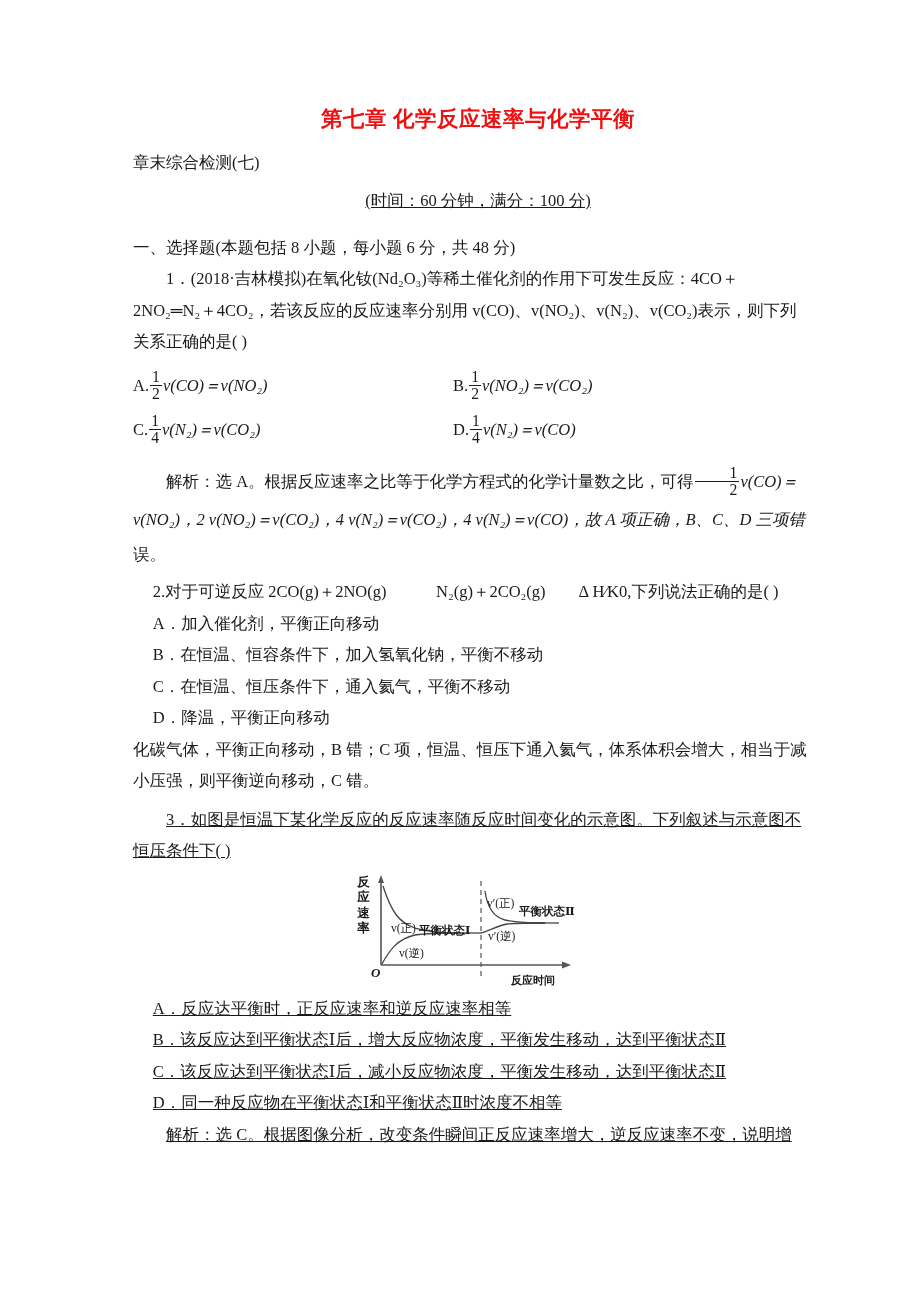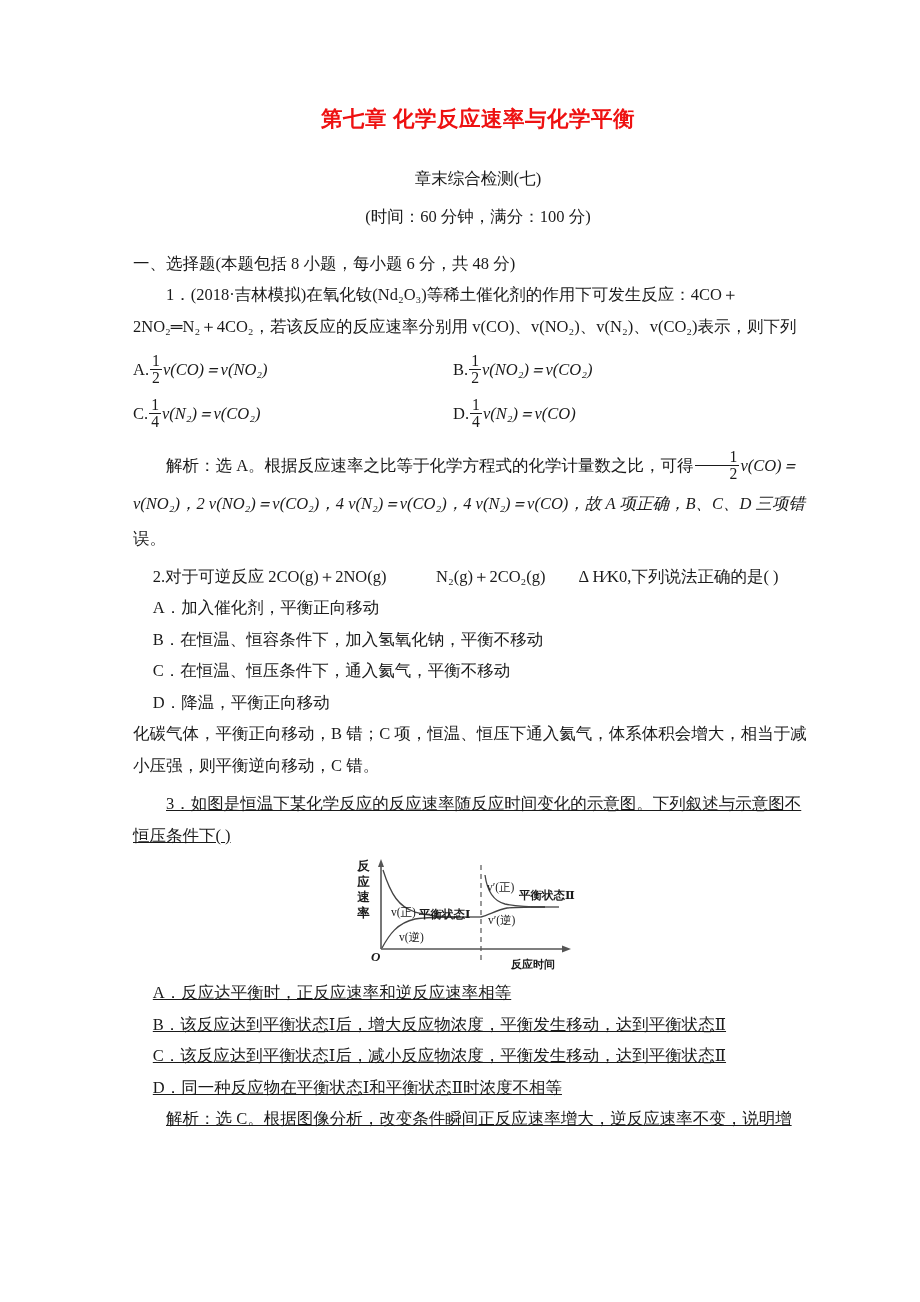--- a/index.html
+++ b/index.html
@@ -33,30 +33,30 @@
     color: #ee1111;
     font-weight: bold;
     font-size: 21.5px;
     text-align: center;
     letter-spacing: 0.5px;
     margin: 0 0 0 0;
     padding-top: 4px;
     line-height: 30px;
   }
   .sub-title {
-    text-align: center;
     font-size: 16.5px;
     line-height: 30px;
-    margin-top: 30px;
+    margin-top: 14px;
   }
   .time-line {
     text-align: center;
     font-size: 16.5px;
     line-height: 30px;
     margin-top: 8px;
+    text-decoration: underline;
   }
   .section-head {
     font-size: 16.5px;
     line-height: 31px;
     margin-top: 16px;
   }
 
   
   p.para {
     font-size: 16.5px;
@@ -158,20 +158,21 @@
 
     <div class="sub-title">章末综合检测(七)</div>
 
     <div class="time-line">(时间：60 分钟，满分：100 分)</div>
 
     <div class="section-head">一、选择题(本题包括 8 小题，每小题 6 分，共 48 分)</div>
 
     <div>
       <p class="para indent">1．(2018·吉林模拟)在氧化钕(Nd₂O₃)等稀土催化剂的作用下可发生反应：4CO＋</p>
       <p class="para">2NO₂═N₂＋4CO₂，若该反应的反应速率分别用 v(CO)、v(NO₂)、v(N₂)、v(CO₂)表示，则下列</p>
+      <p class="para">关系正确的是(      )</p>
 
       <div class="gap-sm"></div>
 
       <div class="optrow">
         <div class="c1">
           <span>A.</span><span class="frac"><span class="num">1</span><span class="den">2</span></span><span class="ital">v(CO)＝v(NO₂)</span>
         </div>
         <div class="c2">
           <span>B.</span><span class="frac"><span class="num">1</span><span class="den">2</span></span><span class="ital">v(NO₂)＝v(CO₂)</span>
         </div>

